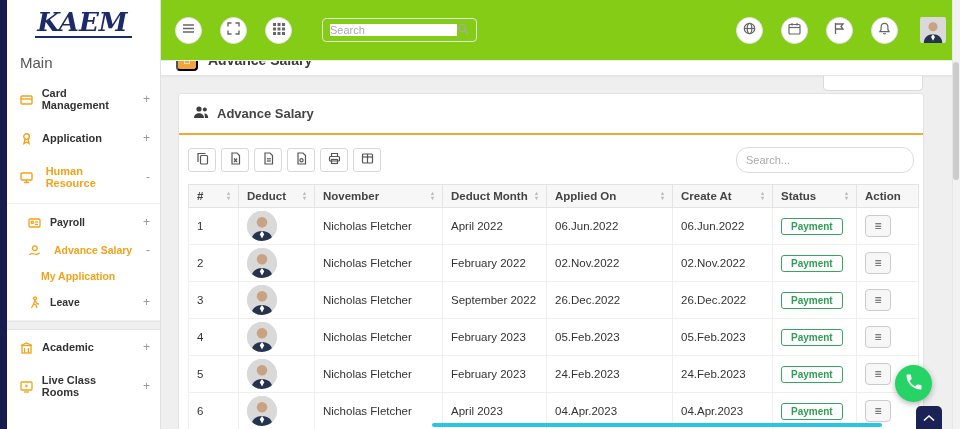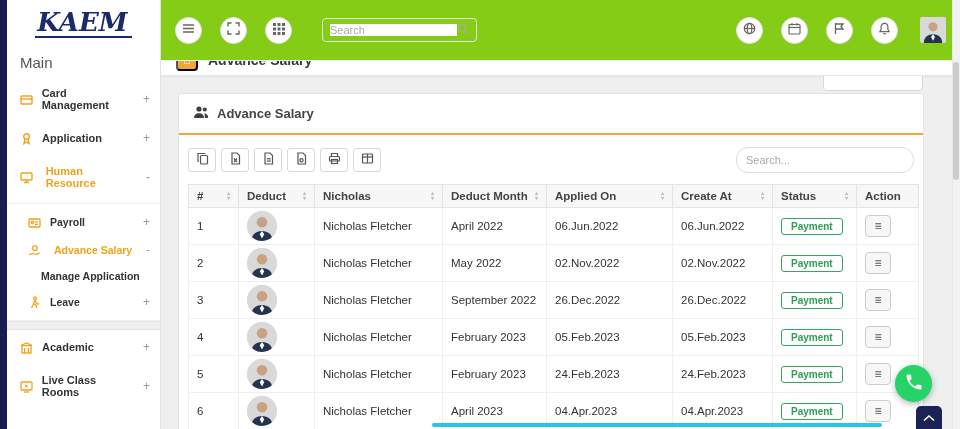--- a/index.html
+++ b/index.html
@@ -144,25 +144,25 @@
           <span class="ic">
               <svg width="13" height="13" viewBox="0 0 13 13" fill="none" stroke="#f2a21a" stroke-width="1.3">
                 <circle cx="6.8" cy="4.2" r="2.4"></circle>
                 <path d="M1.2 10.8c2-1.6 3.2-1.6 5.2-.8 2 .7 3.6.3 5.2-1.2"></path>
               </svg>
             </span>
           <span>Advance Salary</span>
           <span class="toggle">-</span>
         </div>
 
-
-        <div class="item subsub">
-          <span>Manage Application</span>
+        <div class="item subsub active">
+          <span>My Application</span>
           <span class="toggle"></span>
         </div>
+
 
         <div class="item sub">
           <span class="ic">
               <svg width="13" height="13" viewBox="0 0 13 13" fill="none" stroke="#f2a21a" stroke-width="1.3">
                 <circle cx="7" cy="2.3" r="1.4"></circle>
                 <path d="M7 4.2L5.5 8l-2 4M7 4.2l1.6 3L11 8.4M5.5 8l2.6 1 .8 3"></path>
               </svg>
             </span>
           <span>Leave</span>
           <span class="toggle">+</span>
@@ -366,21 +366,21 @@
                   <div class="th-in">
                     <span>Deduct</span>
                     <span class="sort">
                       <i>▴</i>
                       <i>▾</i>
                     </span>
                   </div>
                 </th>
               <th>
                   <div class="th-in">
-                    <span>Nicholas</span>
+                    <span>November</span>
                     <span class="sort">
                       <i>▴</i>
                       <i>▾</i>
                     </span>
                   </div>
                 </th>
               <th>
                   <div class="th-in">
                     <span>Deduct Month</span>
                     <span class="sort">
@@ -439,21 +439,21 @@
                     <span>≡</span>
                   </button>
                 </td>
             </tr>
             <tr>
               <td>2</td>
               <td><span class="avatar-circ"><svg width="30" height="30" viewBox="0 0 24 24">
                       <use href="#person"></use>
                     </svg></span></td>
               <td>Nicholas Fletcher</td>
-              <td>May 2022</td>
+              <td>February 2022</td>
               <td>02.Nov.2022</td>
               <td>02.Nov.2022</td>
               <td><span class="badge">Payment</span></td>
               <td>
                   <button class="action-btn">
                     <span>≡</span>
                   </button>
                 </td>
             </tr>
             <tr>

